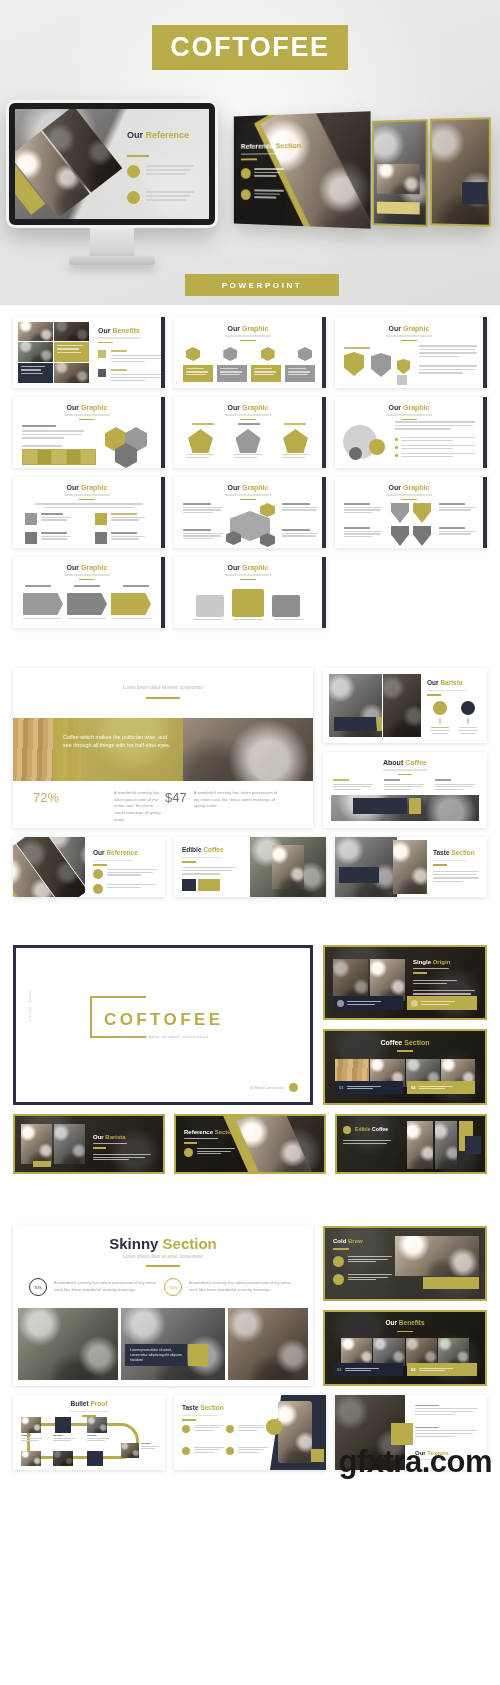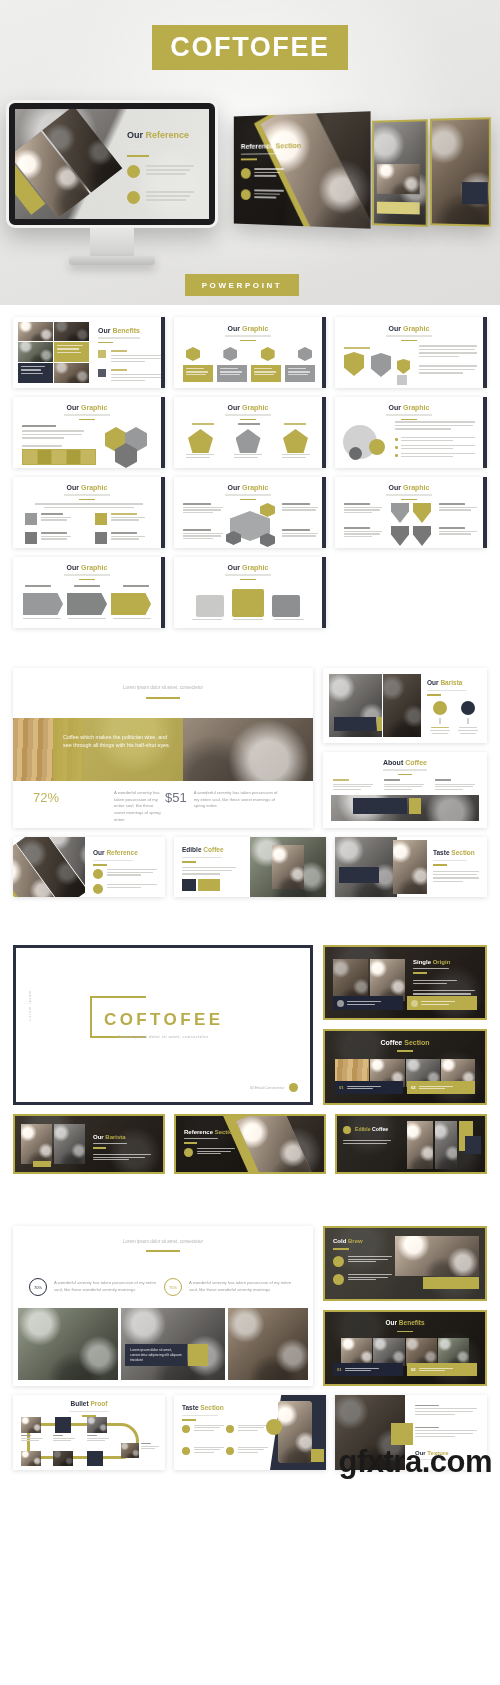--- a/index.html
+++ b/index.html
@@ -34,21 +34,21 @@
   .hero-title-box span {
     color: #ffffff;
     font-size: 27px;
     font-weight: bold;
     letter-spacing: 1.6px;
     font-family: "Liberation Sans", sans-serif;
   }
   .hero-badge {
     position: absolute;
     left: 185px; top: 274px;
-    width: 114px; height: 22px;
+    width: 154px; height: 22px;
     background: #b9ac4a;
     display: flex; align-items: center; justify-content: center;
   }
   .hero-badge span {
     color: #ffffff; font-size: 8px; letter-spacing: 2.6px; font-weight: bold;
   }
 
   
   .monitor { position: absolute; left: 6px; top: 100px; width: 212px; }
   .mon-bezel {
@@ -629,21 +629,21 @@
           <div style="font-size:5.4px;line-height:1.45;color:rgba(255,255,255,.92);">Coffee which makes the politician wise, and see through all things with his half-shut eyes.</div>
         </div>
       </div>
 
       <div class="flex" style="position:absolute;left:20px;right:16px;top:122px;justify-content:space-between;">
         <div class="flex" style="width:132px;gap:48px;">
           <div style="font-size:13px;color:#c0b25a;font-weight:300;">72%</div>
           <div style="margin-left:7px;font-size:4.2px;line-height:1.6;color:#9a9a96;width:88px;">A wonderful serenity has taken possession of my entire soul, like these sweet mornings of spring entire</div>
         </div>
         <div class="flex" style="width:132px;">
-          <div style="font-size:13px;color:#6f7280;font-weight:300;">$51</div>
+          <div style="font-size:13px;color:#6f7280;font-weight:300;">$47</div>
           <div style="margin-left:7px;font-size:4.2px;line-height:1.6;color:#9a9a96;width:88px;">A wonderful serenity has taken possession of my entire soul, like these sweet mornings of spring entire</div>
         </div>
       </div>
     </div>
 
     <div class="col" style="width:164px;gap:9px;">
       <div class="slide slide-shadow" style="height:75px;">
         <div class="flex" style="position:absolute;left:6px;top:6px;width:92px;height:63px;gap:1px;">
           <div class="ph grey" style="flex:1.4;position:relative;">
               <div style="position:absolute;left:5px;bottom:6px;width:42px;height:14px;background:#2b3040;"></div>
@@ -919,20 +919,21 @@
       <div class="sq d" style="position:absolute;right:4px;top:20px;width:16px;height:18px;"></div>
     </div>
   </div>
 </div>
 
 <div class="band" style="padding:34px 13px 14px 13px;background:#fff;position:relative;">
   <div class="flex" style="gap:10px;align-items:flex-start;">
 
     <div class="slide slide-shadow" style="width:300px;height:160px;">
       <div style="position:absolute;left:0;right:0;top:10px;text-align:center;">
+        <div class="s-title" style="font-size:15px;"><span class="a">Skinny </span><span class="b">Section</span></div>
         <div class="s-sub" style="font-size:4.5px;margin-top:3px;">Lorem ipsum dolor sit amet, consectetur</div>
         <div class="s-rule" style="width:34px;height:2.2px;margin:5px auto 0;"></div>
       </div>
 
       <div class="flex" style="position:absolute;left:16px;right:14px;top:52px;justify-content:space-between;">
         <div class="flex" style="width:140px;align-items:center;">
           <div style="width:18px;height:18px;border-radius:50%;border:1.5px solid #2b3040;display:flex;align-items:center;justify-content:center;font-size:4px;color:#2b3040;">70%</div>
           <div style="margin-left:7px;font-size:4.2px;line-height:1.6;color:#9a9a96;width:108px;">A wonderful serenity has taken possession of my entire soul, like these wonderful serenity mornings</div>
         </div>
         <div class="flex" style="width:140px;align-items:center;">

